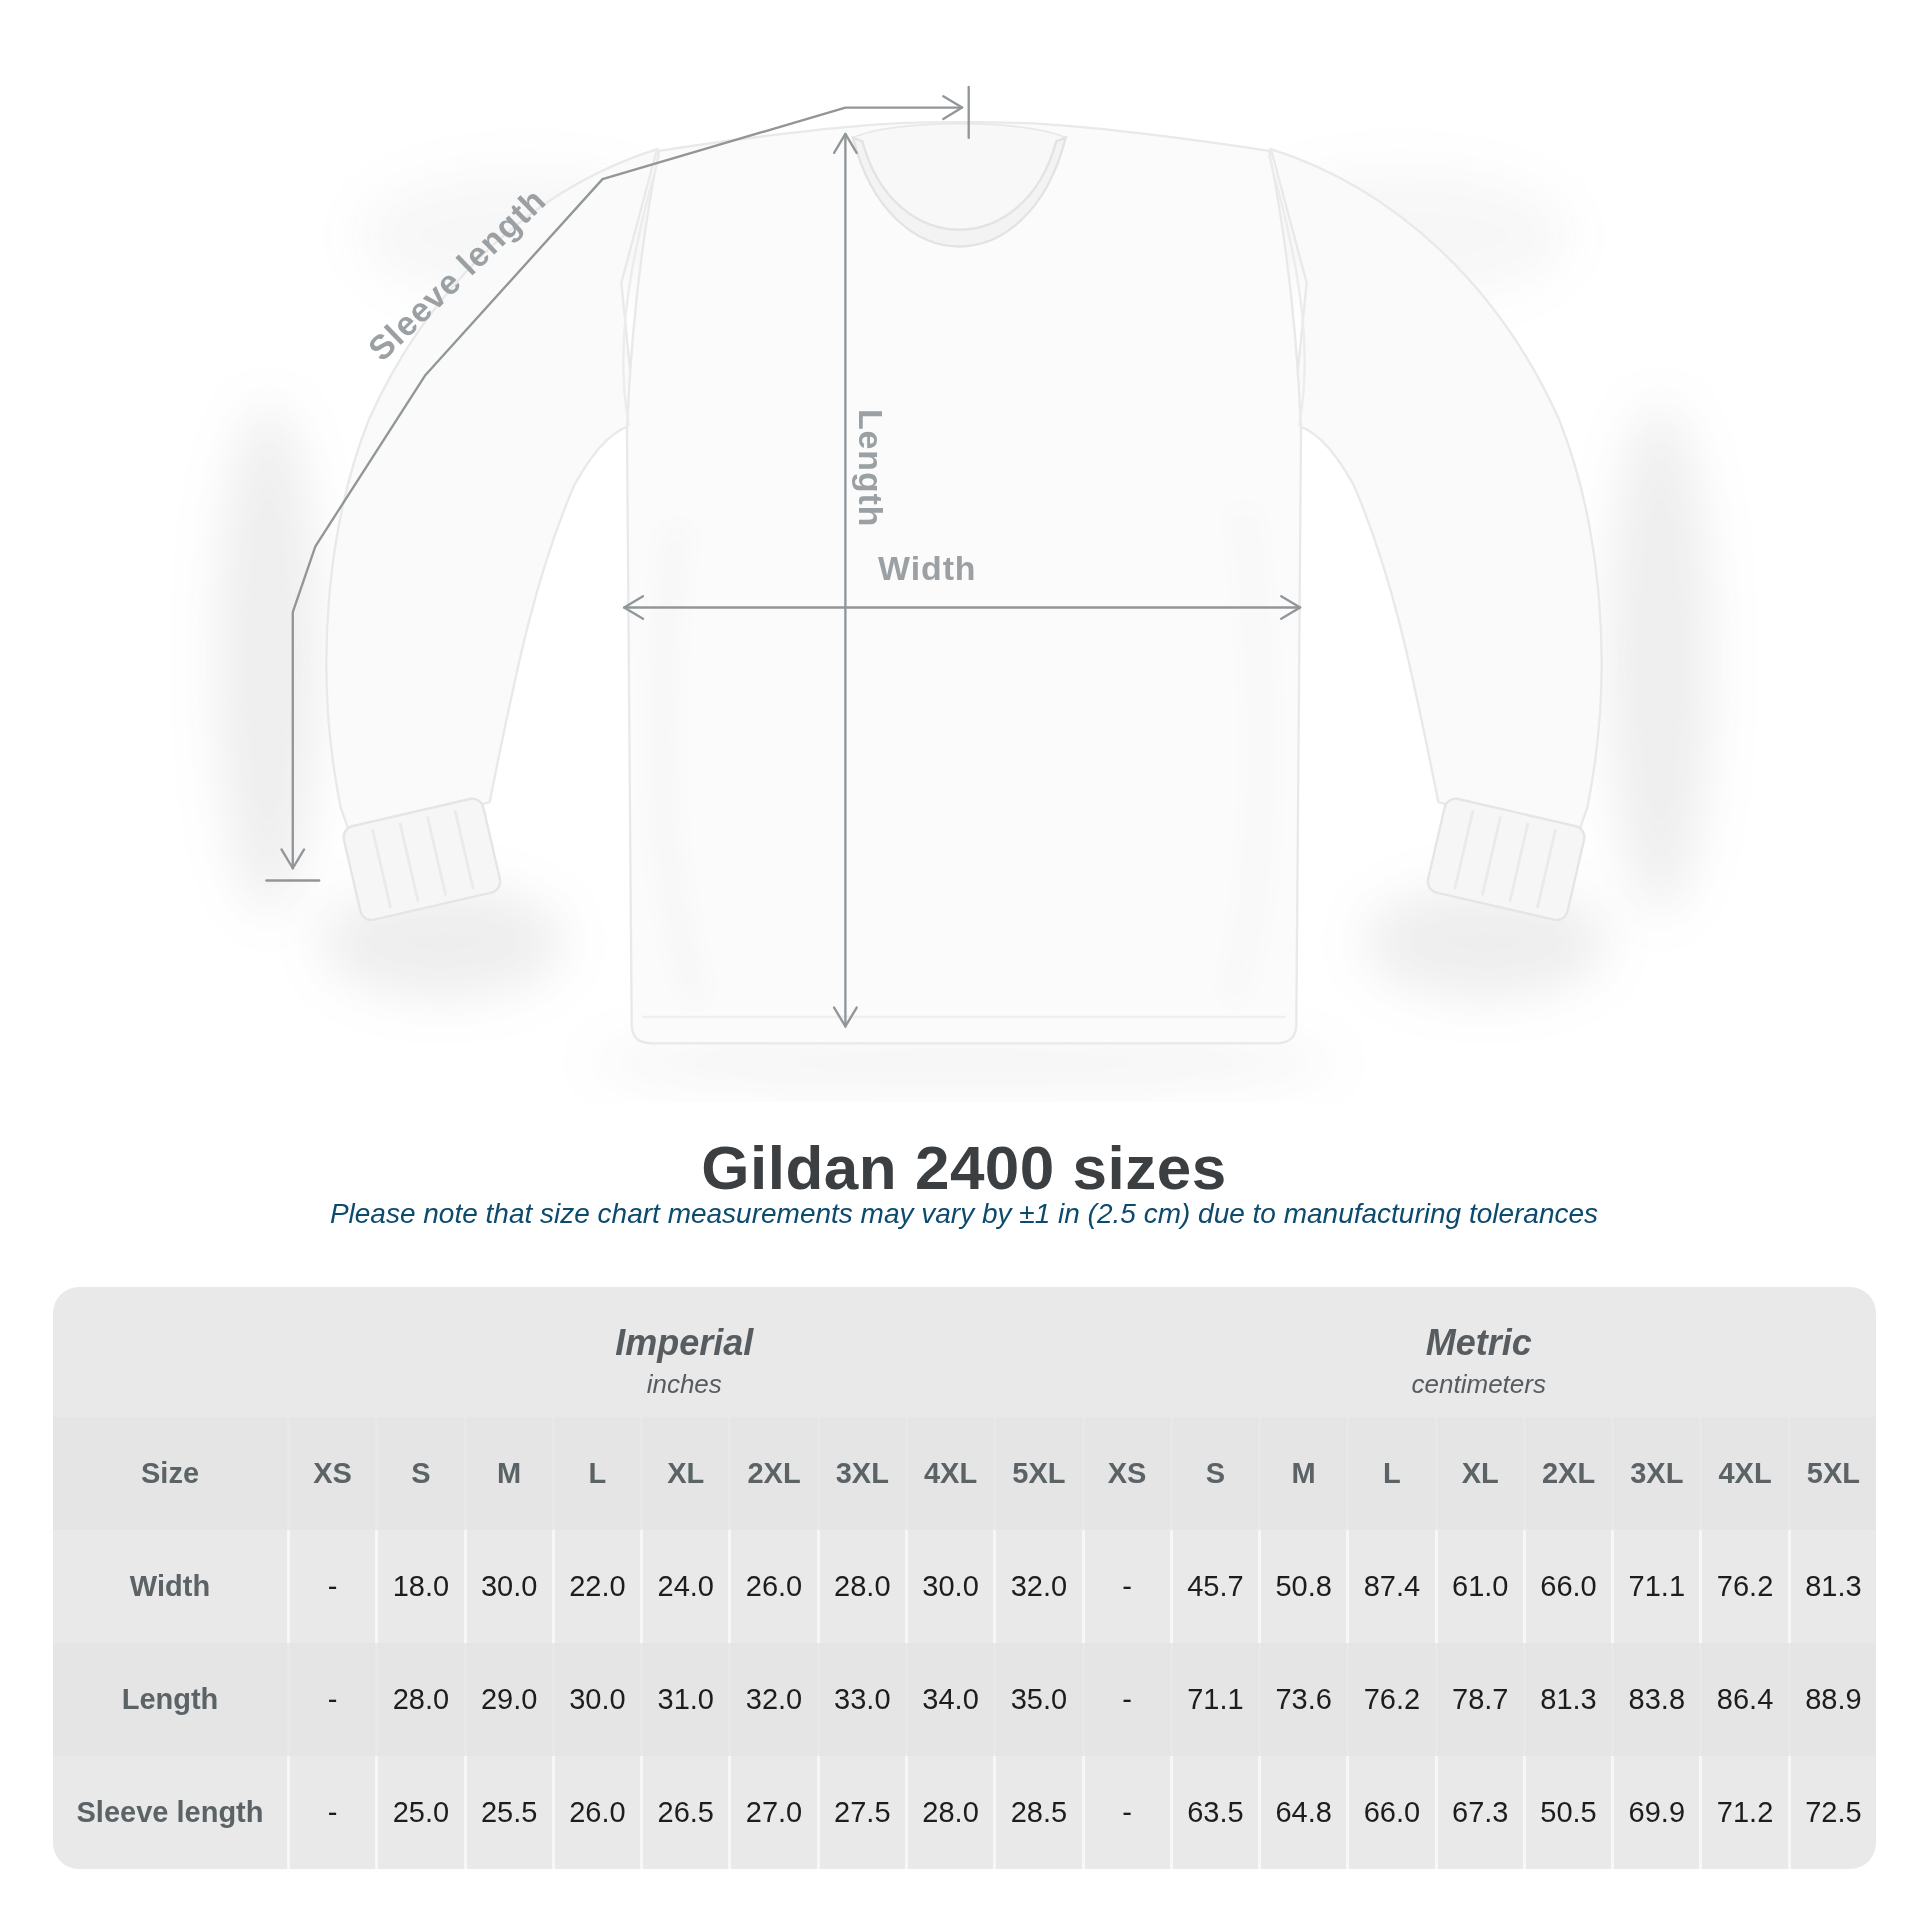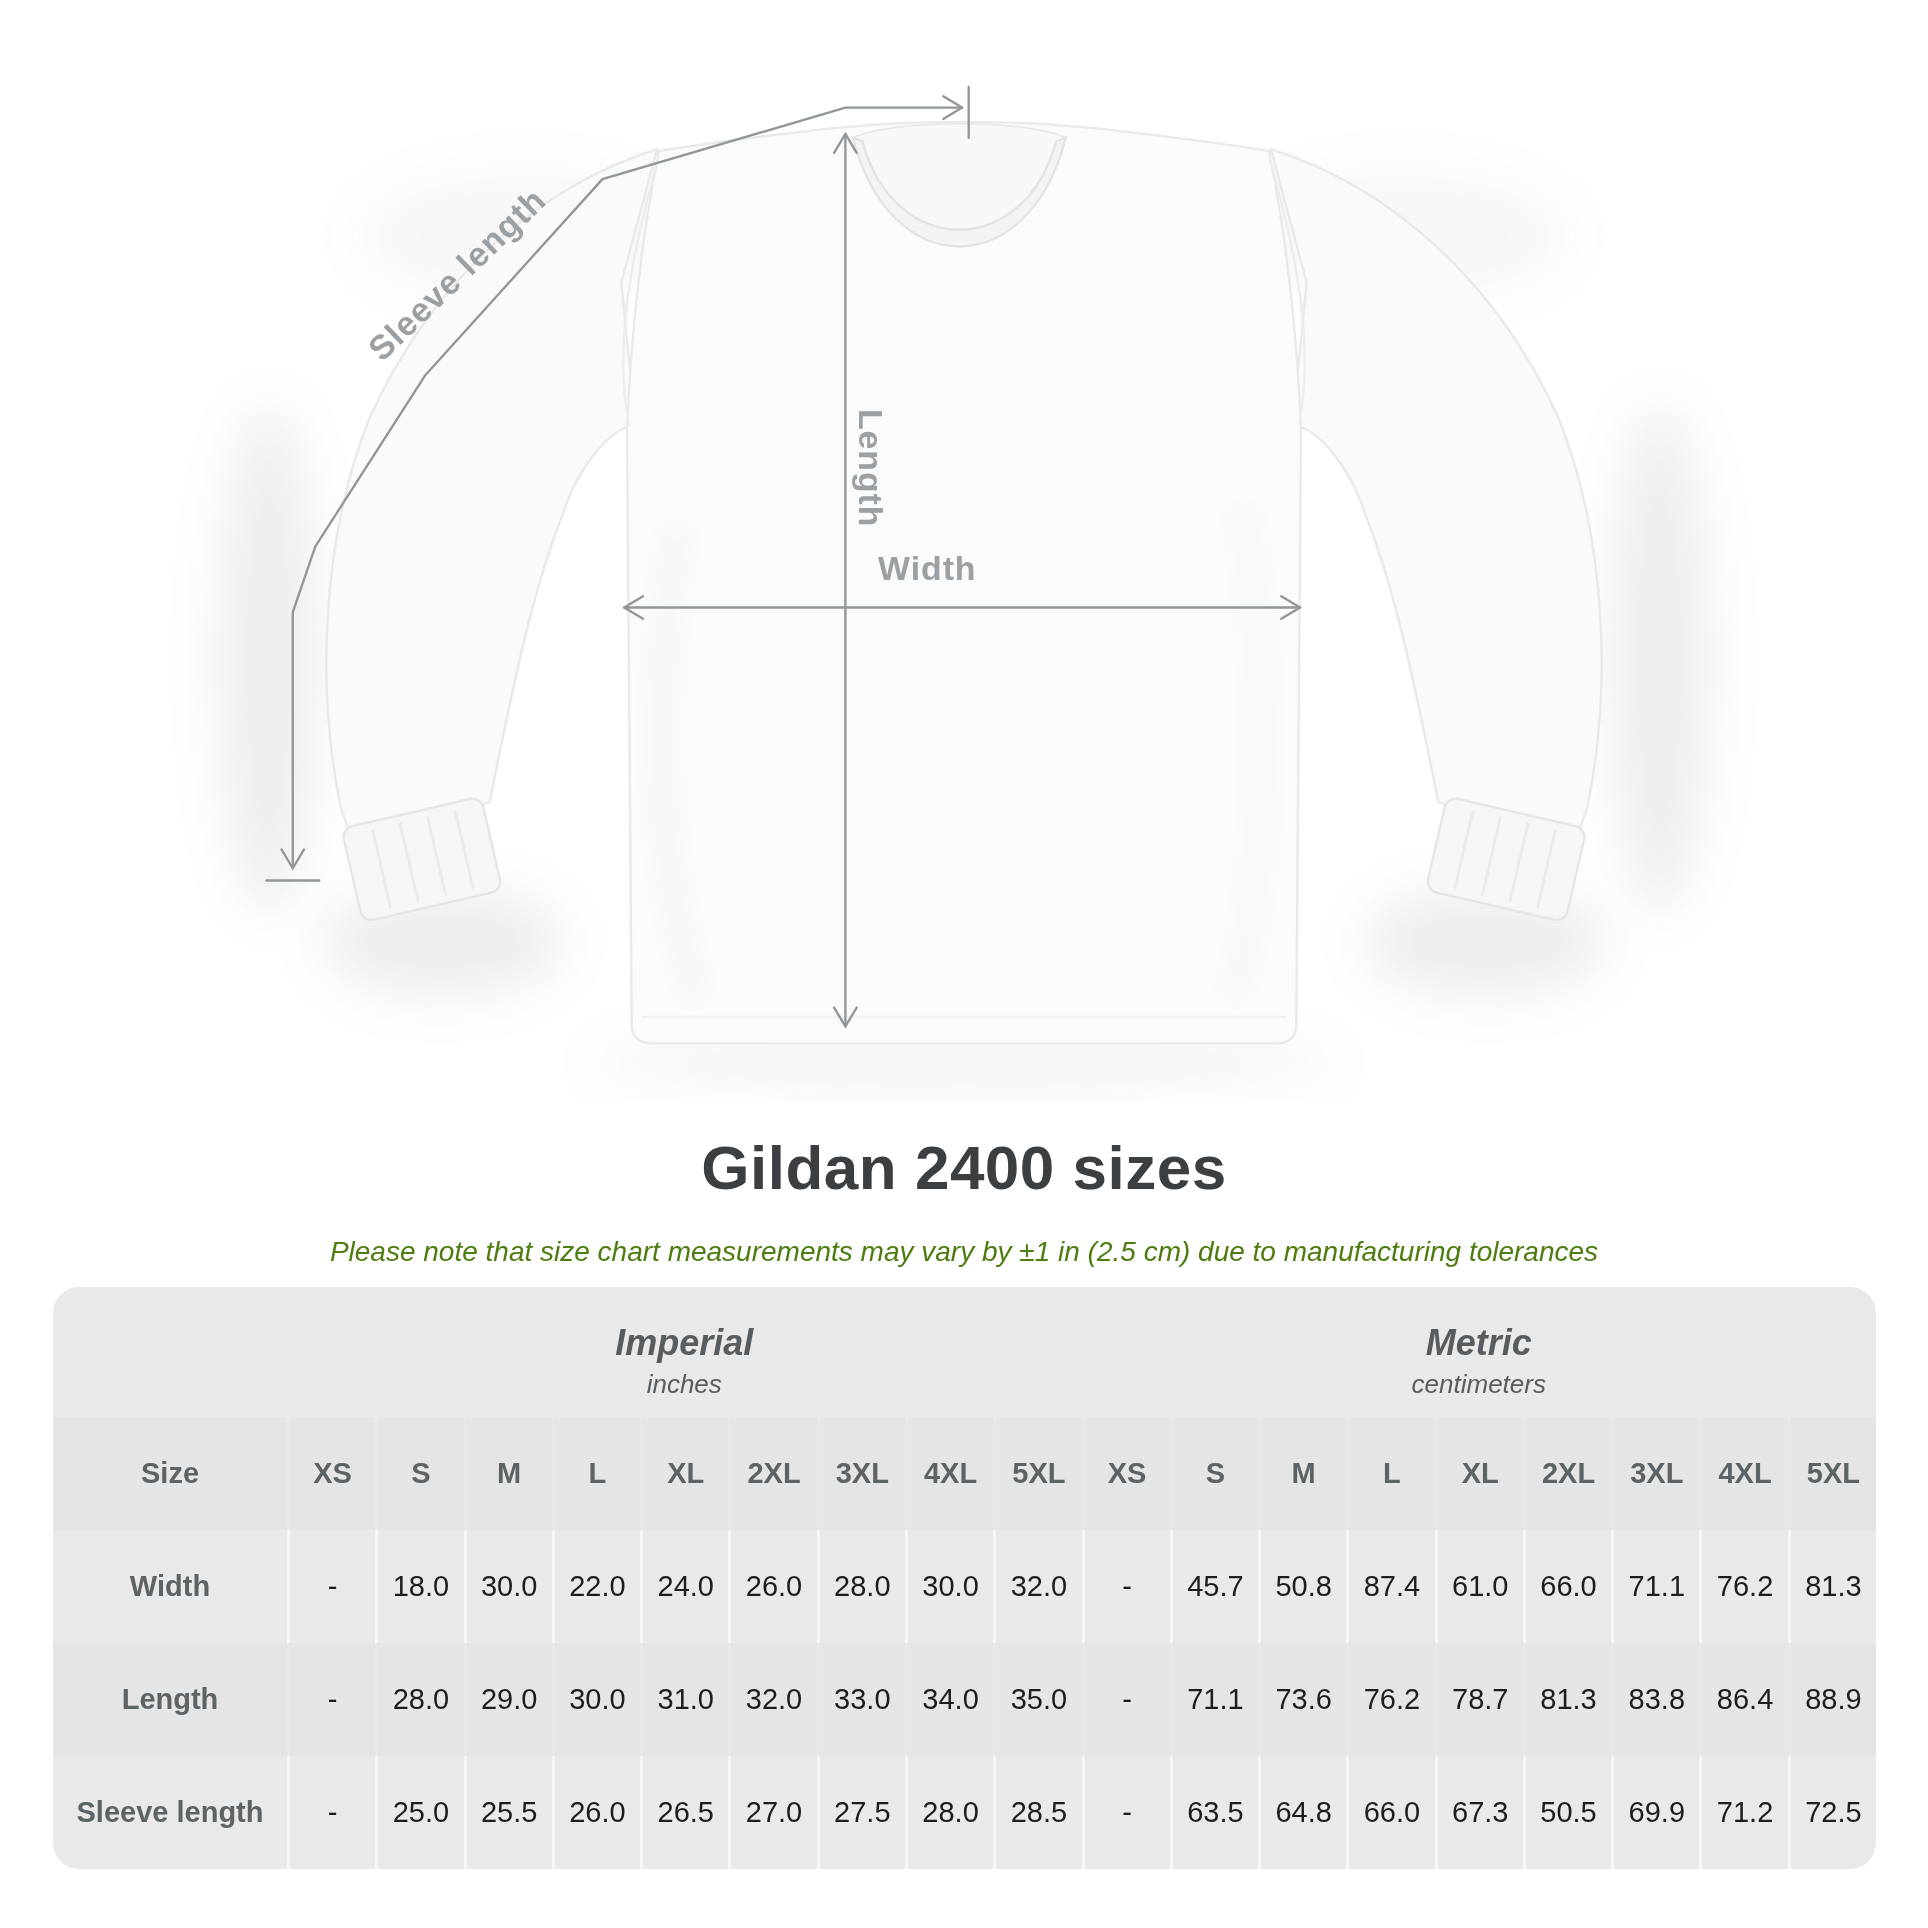--- a/index.html
+++ b/index.html
@@ -11,22 +11,22 @@
   .diagram-svg{position:absolute;left:0;top:0;}
   .soft{filter:blur(26px);}
   .soft2{filter:blur(14px);}
   .meas-label{font-weight:bold;font-size:36px;fill:#9aa0a3;letter-spacing:1px;}
   
   .page-title{
     position:absolute;top:1132px;left:0;width:100%;text-align:center;
     font-size:62px;font-weight:bold;color:#3b3f42;letter-spacing:0.5px;
   }
   .page-subtitle{
-    position:absolute;top:1236px;left:0;width:100%;text-align:center;
-    font-size:28px;font-style:italic;color:#4d7c0f;
+    position:absolute;top:1198px;left:0;width:100%;text-align:center;
+    font-size:28px;font-style:italic;color:#0c4a6e;
   }
   
   .size-table{
     position:absolute;left:53px;top:1287px;width:1823px;
     border-radius:26px;overflow:hidden;
   }
   .units-row{display:flex;height:130px;background:#e9e9e9;padding-left:234px;box-sizing:border-box;}
   .unit-block{flex:1;display:flex;flex-direction:column;align-items:center;justify-content:center;gap:5.6px;padding-top:5.6px;color:#565c60;}
   .unit-title{font-size:36px;font-weight:bold;font-style:italic;margin-top:12px;}
   .unit-sub{font-size:26px;font-style:italic;}

